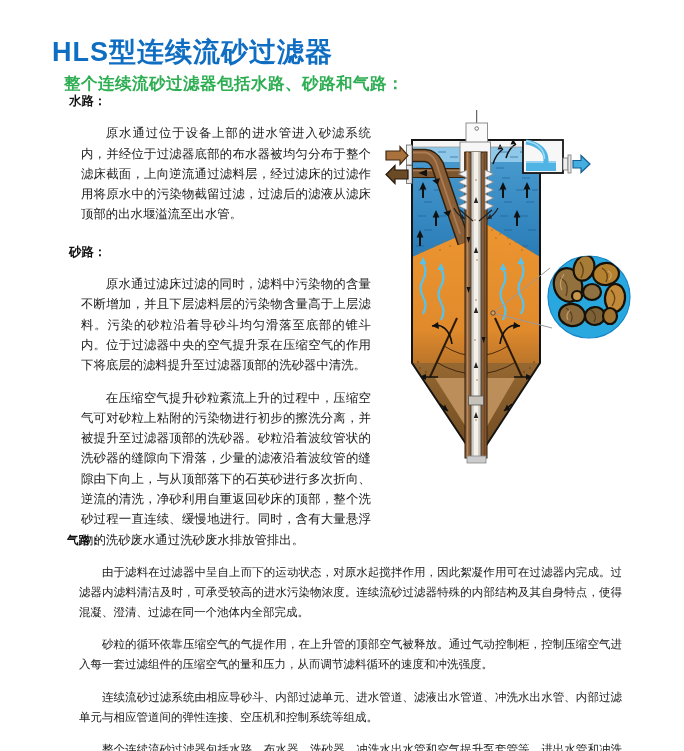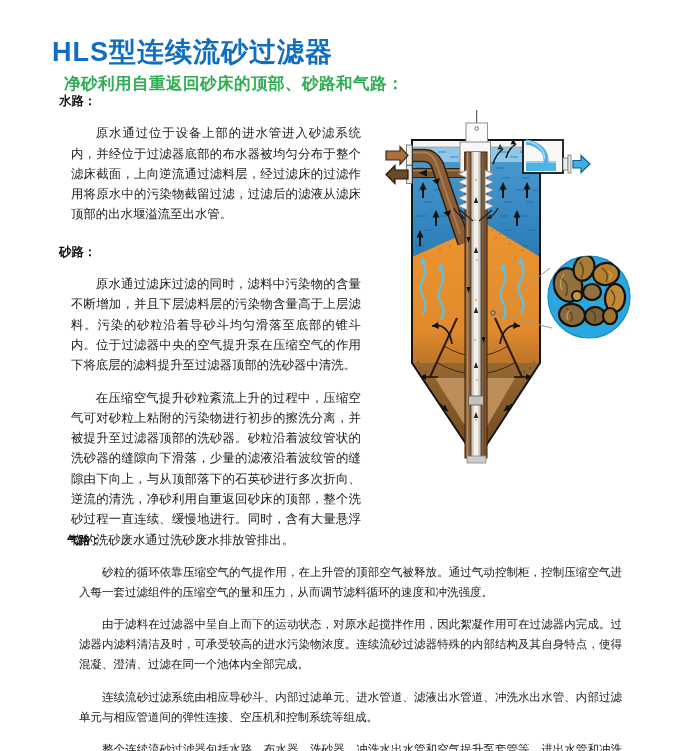--- a/index.html
+++ b/index.html
@@ -10,51 +10,51 @@
   }
   .page-title{
     position:absolute;left:52px;top:16px;
     font-size:27px;font-weight:bold;color:#0f6ec2;letter-spacing:1px;white-space:nowrap;
   }
   .page-subtitle{
     position:absolute;left:64px;top:59px;
     font-size:16.5px;font-weight:bold;color:#2eae52;letter-spacing:0.5px;white-space:nowrap;
   }
   .left-col{
-    position:absolute;left:59px;top:91px;width:314px;
+    position:absolute;left:69px;top:91px;width:314px;
     font-size:12.4px;line-height:20.3px;text-align:justify;
   }
   .bottom-col{
     position:absolute;left:67px;top:530px;width:567px;
     font-size:11.5px;line-height:20.1px;text-align:justify;
   }
   .sec-label{font-weight:bold;color:#111;margin:0;}
   .left-col .sec-label.gap{margin-top:17px;}
   p.body-par{margin:12px;text-indent:2em;}
   .diagram-wrap{position:absolute;left:380px;top:100px;width:304px;height:430px;}
   svg{display:block;}
 </style>
 </head>
 <body>
 
 <h1 class="page-title">HLS型连续流砂过滤器</h1>
-<h2 class="page-subtitle">净砂利用自重返回砂床的顶部、砂路和气路：</h2>
+<h2 class="page-subtitle">整个连续流砂过滤器包括水路、砂路和气路：</h2>
 
 <div class="left-col">
   <p class="sec-label">水路：</p>
   <p class="body-par">原水通过位于设备上部的进水管进入砂滤系统内，并经位于过滤器底部的布水器被均匀分布于整个滤床截面，上向逆流通过滤料层，经过滤床的过滤作用将原水中的污染物截留过滤，过滤后的滤液从滤床顶部的出水堰溢流至出水管。</p>
   <p class="sec-label gap">砂路：</p>
   <p class="body-par">原水通过滤床过滤的同时，滤料中污染物的含量不断增加，并且下层滤料层的污染物含量高于上层滤料。污染的砂粒沿着导砂斗均匀滑落至底部的锥斗内。位于过滤器中央的空气提升泵在压缩空气的作用下将底层的滤料提升至过滤器顶部的洗砂器中清洗。</p>
   <p class="body-par">在压缩空气提升砂粒紊流上升的过程中，压缩空气可对砂粒上粘附的污染物进行初步的擦洗分离，并被提升至过滤器顶部的洗砂器。砂粒沿着波纹管状的洗砂器的缝隙向下滑落，少量的滤液沿着波纹管的缝隙由下向上，与从顶部落下的石英砂进行多次折向、逆流的清洗，净砂利用自重返回砂床的顶部，整个洗砂过程一直连续、缓慢地进行。同时，含有大量悬浮物的洗砂废水通过洗砂废水排放管排出。</p>
 </div>
 
 <div class="bottom-col">
   <p class="sec-label">气路：</p>
+  <p class="body-par">由于滤料在过滤器中呈自上而下的运动状态，对原水起搅拌作用，因此絮凝作用可在过滤器内完成。过滤器内滤料清洁及时，可承受较高的进水污染物浓度。连续流砂过滤器特殊的内部结构及其自身特点，使得混凝、澄清、过滤在同一个池体内全部完成。</p>
   <p class="body-par">砂粒的循环依靠压缩空气的气提作用，在上升管的顶部空气被释放。通过气动控制柜，控制压缩空气进入每一套过滤组件的压缩空气的量和压力，从而调节滤料循环的速度和冲洗强度。</p>
-  <p class="body-par">由于滤料在过滤器中呈自上而下的运动状态，对原水起搅拌作用，因此絮凝作用可在过滤器内完成。过滤器内滤料清洁及时，可承受较高的进水污染物浓度。连续流砂过滤器特殊的内部结构及其自身特点，使得混凝、澄清、过滤在同一个池体内全部完成。</p>
   <p class="body-par">连续流砂过滤系统由相应导砂斗、内部过滤单元、进水管道、滤液出水管道、冲洗水出水管、内部过滤单元与相应管道间的弹性连接、空压机和控制系统等组成。</p>
   <p class="body-par">整个连续流砂过滤器包括水路、布水器、洗砂器、冲洗水出水管和空气提升泵套管等。进出水管和冲洗水出水管都位于过滤单元的上部。</p>
 </div>
 
 <div class="diagram-wrap">
 <svg width="304" height="430" viewBox="0 0 304 430" xmlns="http://www.w3.org/2000/svg">
   <defs>
     <linearGradient id="waterGrad" x1="0" y1="40" x2="0" y2="170" gradientUnits="userSpaceOnUse">
       <stop offset="0" stop-color="#4d9fd2"></stop>
           <stop offset="1" stop-color="#2578b4"></stop>

